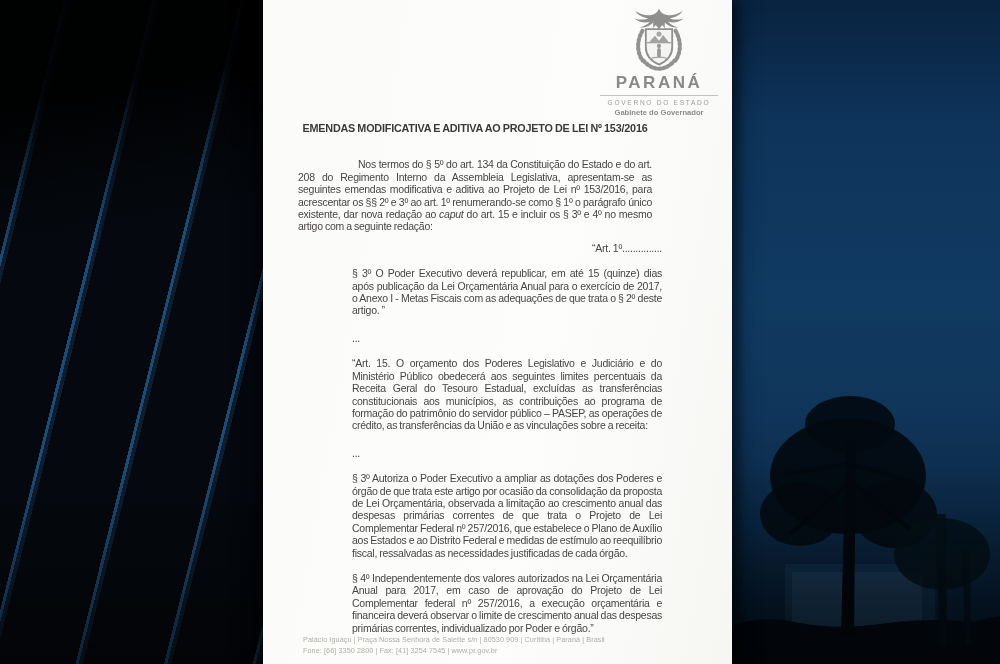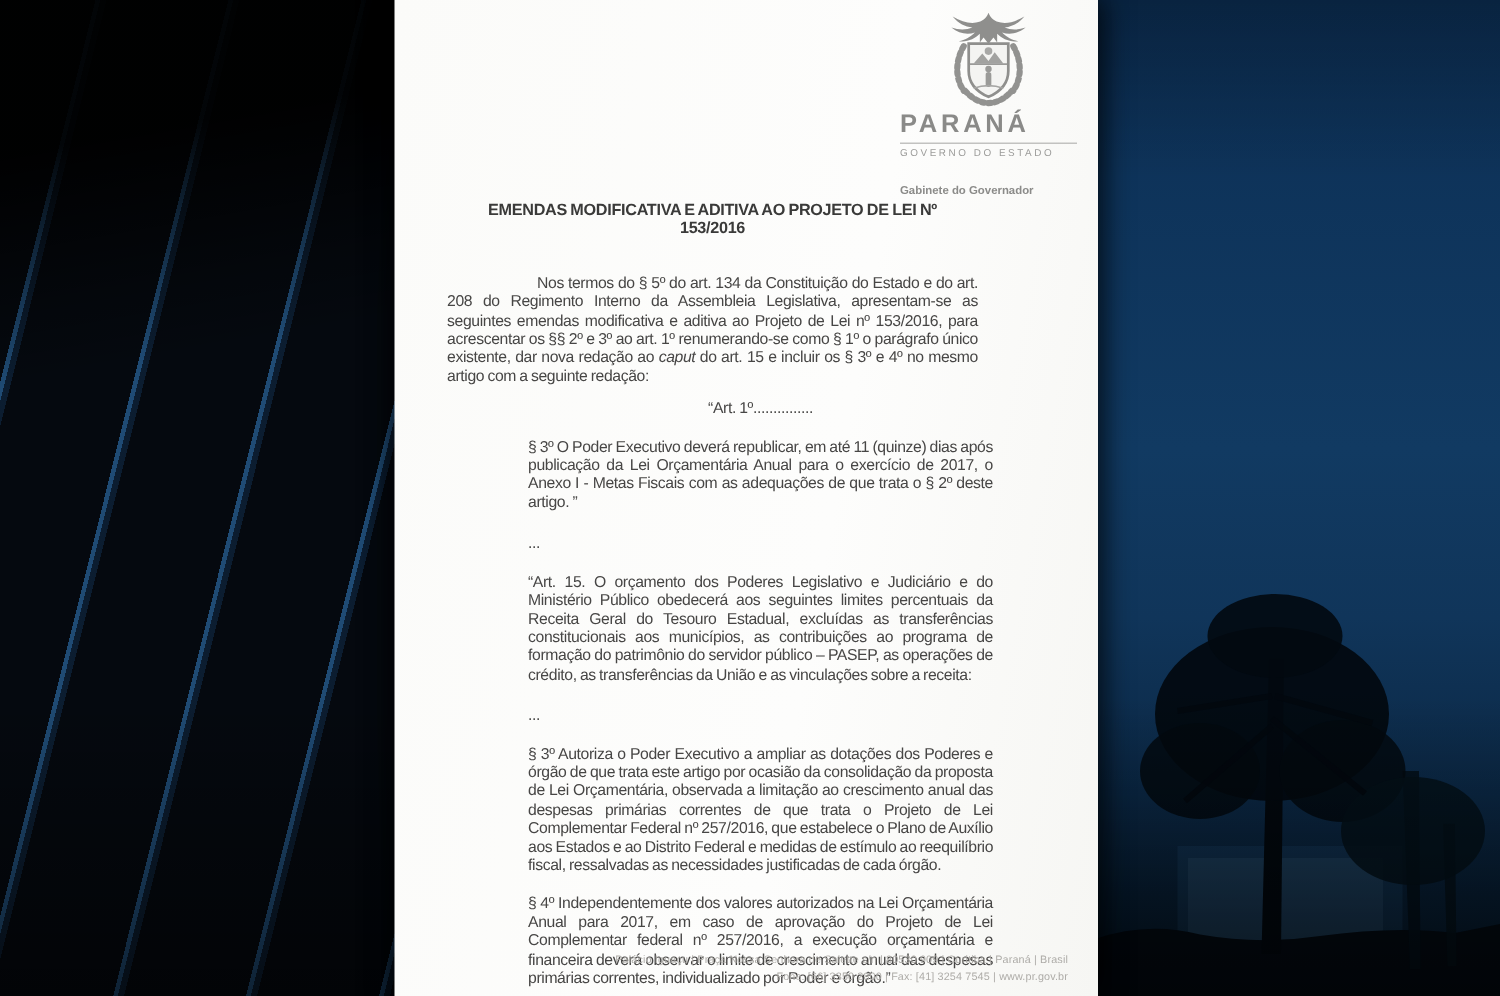--- a/index.html
+++ b/index.html
@@ -29,34 +29,34 @@
     background:linear-gradient(170deg,rgba(0,0,0,.92) 30%,rgba(0,0,0,.25) 60%,rgba(0,0,0,0) 75%);
   }
   .tree-area{position:absolute;right:0;bottom:0;width:270px;height:300px;}
   
   .page{
     position:absolute;left:263px;top:0;width:469px;height:664px;
     background:linear-gradient(100deg,#fbfbf9 0%,#fdfdfc 60%,#f6f6f3 100%);
     box-shadow:0 0 22px rgba(0,0,0,.55), -6px 0 14px rgba(0,0,0,.35), 6px 0 14px rgba(0,0,0,.35);
     color:#474645;
   }
-  .letterhead{position:absolute;left:337px;top:6px;width:118px;color:#8e8e8c;}
+  .letterhead{position:absolute;left:337px;top:6px;width:118px;text-align:center;color:#8e8e8c;}
   .letterhead .emblem{display:block;margin:0 auto;}
   .state-name{font-size:17px;font-weight:bold;letter-spacing:2.5px;color:#8a8a88;margin-top:1px;}
   .gov-line{font-size:6.6px;letter-spacing:1.7px;color:#9c9c9a;border-top:1px solid #c2c2c0;padding-top:2.5px;margin-top:2px;}
-  .office-line{font-size:7.6px;font-weight:bold;color:#8b8b89;margin-top:16px;}
+  .office-line{font-size:7.6px;font-weight:bold;color:#8b8b89;margin-top:2px;}
   .page-inner{padding:122px 80px 0 35px;font-size:10.5px;line-height:12.4px;letter-spacing:-.25px;word-spacing:-.5px;}
-  .doc-title{font-size:10.8px;font-weight:bold;color:#3a3a39;text-align:center;margin:12px;letter-spacing:-.2px;}
+  .doc-title{font-size:10.8px;font-weight:bold;color:#3a3a39;text-align:center;margin:0;letter-spacing:-.2px;}
   .intro{margin:24px 0 0 0;text-align:justify;text-indent:60px;}
   .intro em{font-style:italic;}
   .block{margin:13px -10px 0 54px;text-align:justify;}
-  .block--line{margin-top:9px;text-align:center;}
+  .block--line{margin-top:9px;text-align:right;}
   .block--dots{margin-top:15px;text-align:left;}
   .page-footer{
-    position:absolute;left:40px;right:20px;bottom:8px;text-align:right;
+    position:absolute;left:40px;right:20px;bottom:8px;text-align:left;
     font-size:7.2px;line-height:1.45;color:#aeaca8;letter-spacing:.1px;
   }
 </style>
 </head>
 <body>
 
 <div class="screenshot">
 
   <div class="backdrop">
     <div class="building-left">
@@ -99,21 +99,21 @@
       <div class="gov-line">GOVERNO DO ESTADO</div>
       <div class="office-line">Gabinete do Governador</div>
     </div>
 
     <div class="page-inner">
       <h1 class="doc-title">EMENDAS MODIFICATIVA E ADITIVA AO PROJETO DE LEI Nº 153/2016</h1>
 
       <p class="intro"><span>Nos termos do § 5º do art. 134 da Constituição do Estado e do art. 208 do Regimento Interno da Assembleia Legislativa, apresentam-se as seguintes emendas modificativa e aditiva ao Projeto de Lei nº 153/2016, para acrescentar os §§ 2º e 3º ao art. 1º renumerando-se como § 1º o parágrafo único existente, dar nova redação ao </span><em>caput</em><span> do art. 15 e incluir os § 3º e 4º no mesmo artigo com a seguinte redação:</span></p>
 
       <div class="block block--line">“Art. 1º...............</div>
-      <div class="block">§ 3º O Poder Executivo deverá republicar, em até 11 (quinze) dias após publicação da Lei Orçamentária Anual para o exercício de 2017, o Anexo I - Metas Fiscais com as adequações de que trata o § 2º deste artigo. ”</div>
+      <div class="block">§ 3º O Poder Executivo deverá republicar, em até 15 (quinze) dias após publicação da Lei Orçamentária Anual para o exercício de 2017, o Anexo I - Metas Fiscais com as adequações de que trata o § 2º deste artigo. ”</div>
       <div class="block block--dots">...</div>
       <div class="block">“Art. 15. O orçamento dos Poderes Legislativo e Judiciário e do Ministério Público obedecerá aos seguintes limites percentuais da Receita Geral do Tesouro Estadual, excluídas as transferências constitucionais aos municípios, as contribuições ao programa de formação do patrimônio do servidor público – PASEP, as operações de crédito, as transferências da União e as vinculações sobre a receita:</div>
       <div class="block block--dots">...</div>
       <div class="block">§ 3º Autoriza o Poder Executivo a ampliar as dotações dos Poderes e órgão de que trata este artigo por ocasião da consolidação da proposta de Lei Orçamentária, observada a limitação ao crescimento anual das despesas primárias correntes de que trata o Projeto de Lei Complementar Federal nº 257/2016, que estabelece o Plano de Auxílio aos Estados e ao Distrito Federal e medidas de estímulo ao reequilíbrio fiscal, ressalvadas as necessidades justificadas de cada órgão.</div>
       <div class="block">§ 4º Independentemente dos valores autorizados na Lei Orçamentária Anual para 2017, em caso de aprovação do Projeto de Lei Complementar federal nº 257/2016, a execução orçamentária e financeira deverá observar o limite de crescimento anual das despesas primárias correntes, individualizado por Poder e órgão.”</div>
     </div>
 
     <div class="page-footer">
       <div>Palácio Iguaçu | Praça Nossa Senhora de Salette s/n | 80530 909 | Curitiba | Paraná | Brasil</div>
       <div>Fone: [66] 3350 2800 | Fax: [41] 3254 7545 | www.pr.gov.br</div>

